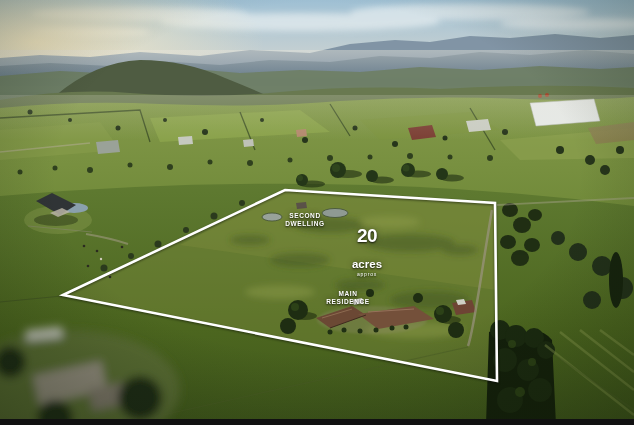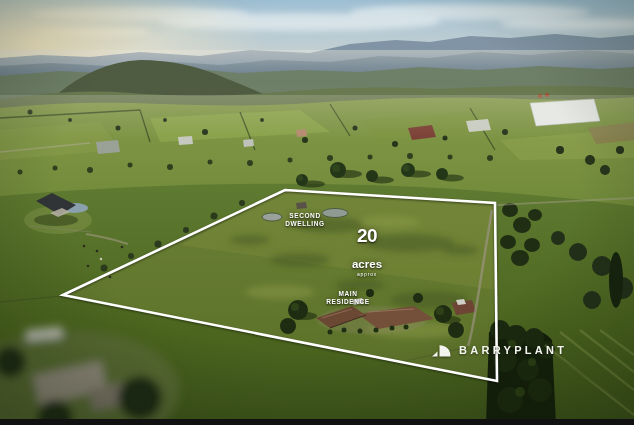--- a/index.html
+++ b/index.html
@@ -329,21 +329,14 @@
     <div class="acre-value">20</div>
     <div class="acre-unit">acres</div>
     <div class="acre-approx">approx</div>
   </div>
 
   <div class="label lbl-main">
     <div>MAIN</div>
     <div>RESIDENCE</div>
   </div>
 
-  <div class="logo">
-    <svg class="logo-icon" viewBox="0 0 22 17">
-      <polygon points="0,15.5 5.5,10.5 5.5,15.5" fill="#f4f4ef"></polygon>
-      <path d="M7.5,15.5 L7.5,4.2 Q18.5,5 18.5,15.5 Z" fill="#f4f4ef"></path>
-    </svg>
-    <span class="logo-text">BARRYPLANT</span>
-  </div>
 
 </div>
 
 </body></html>

